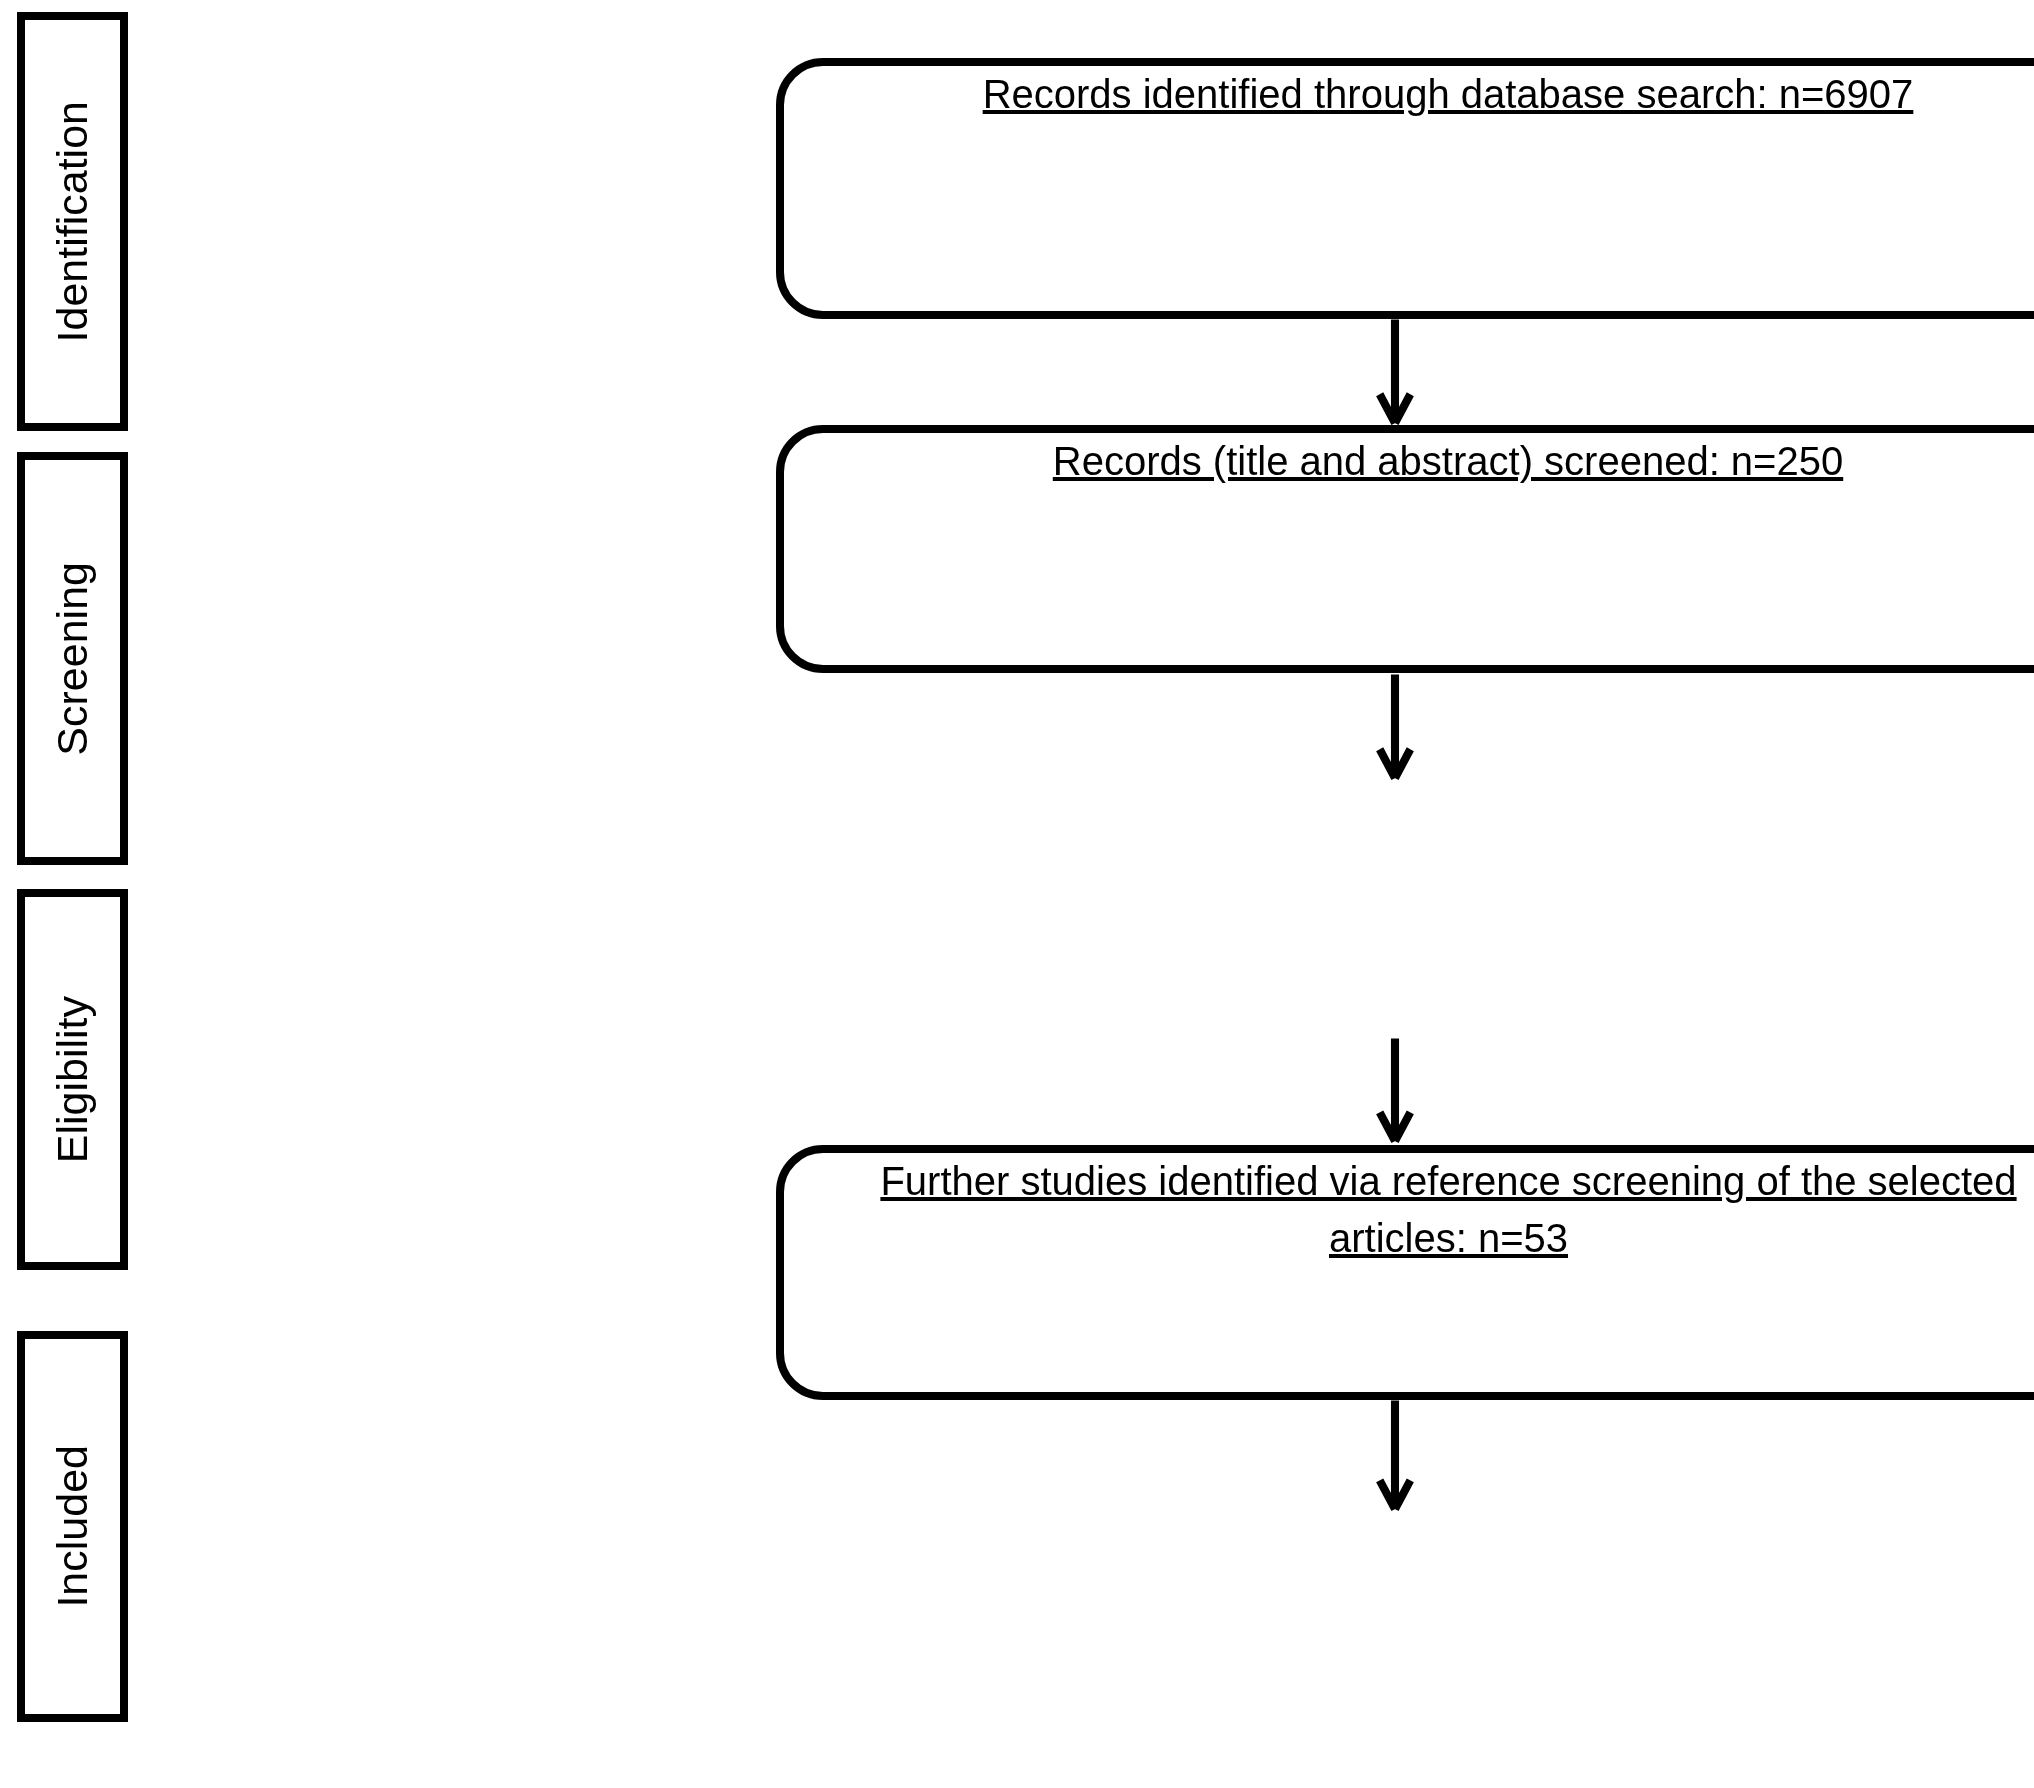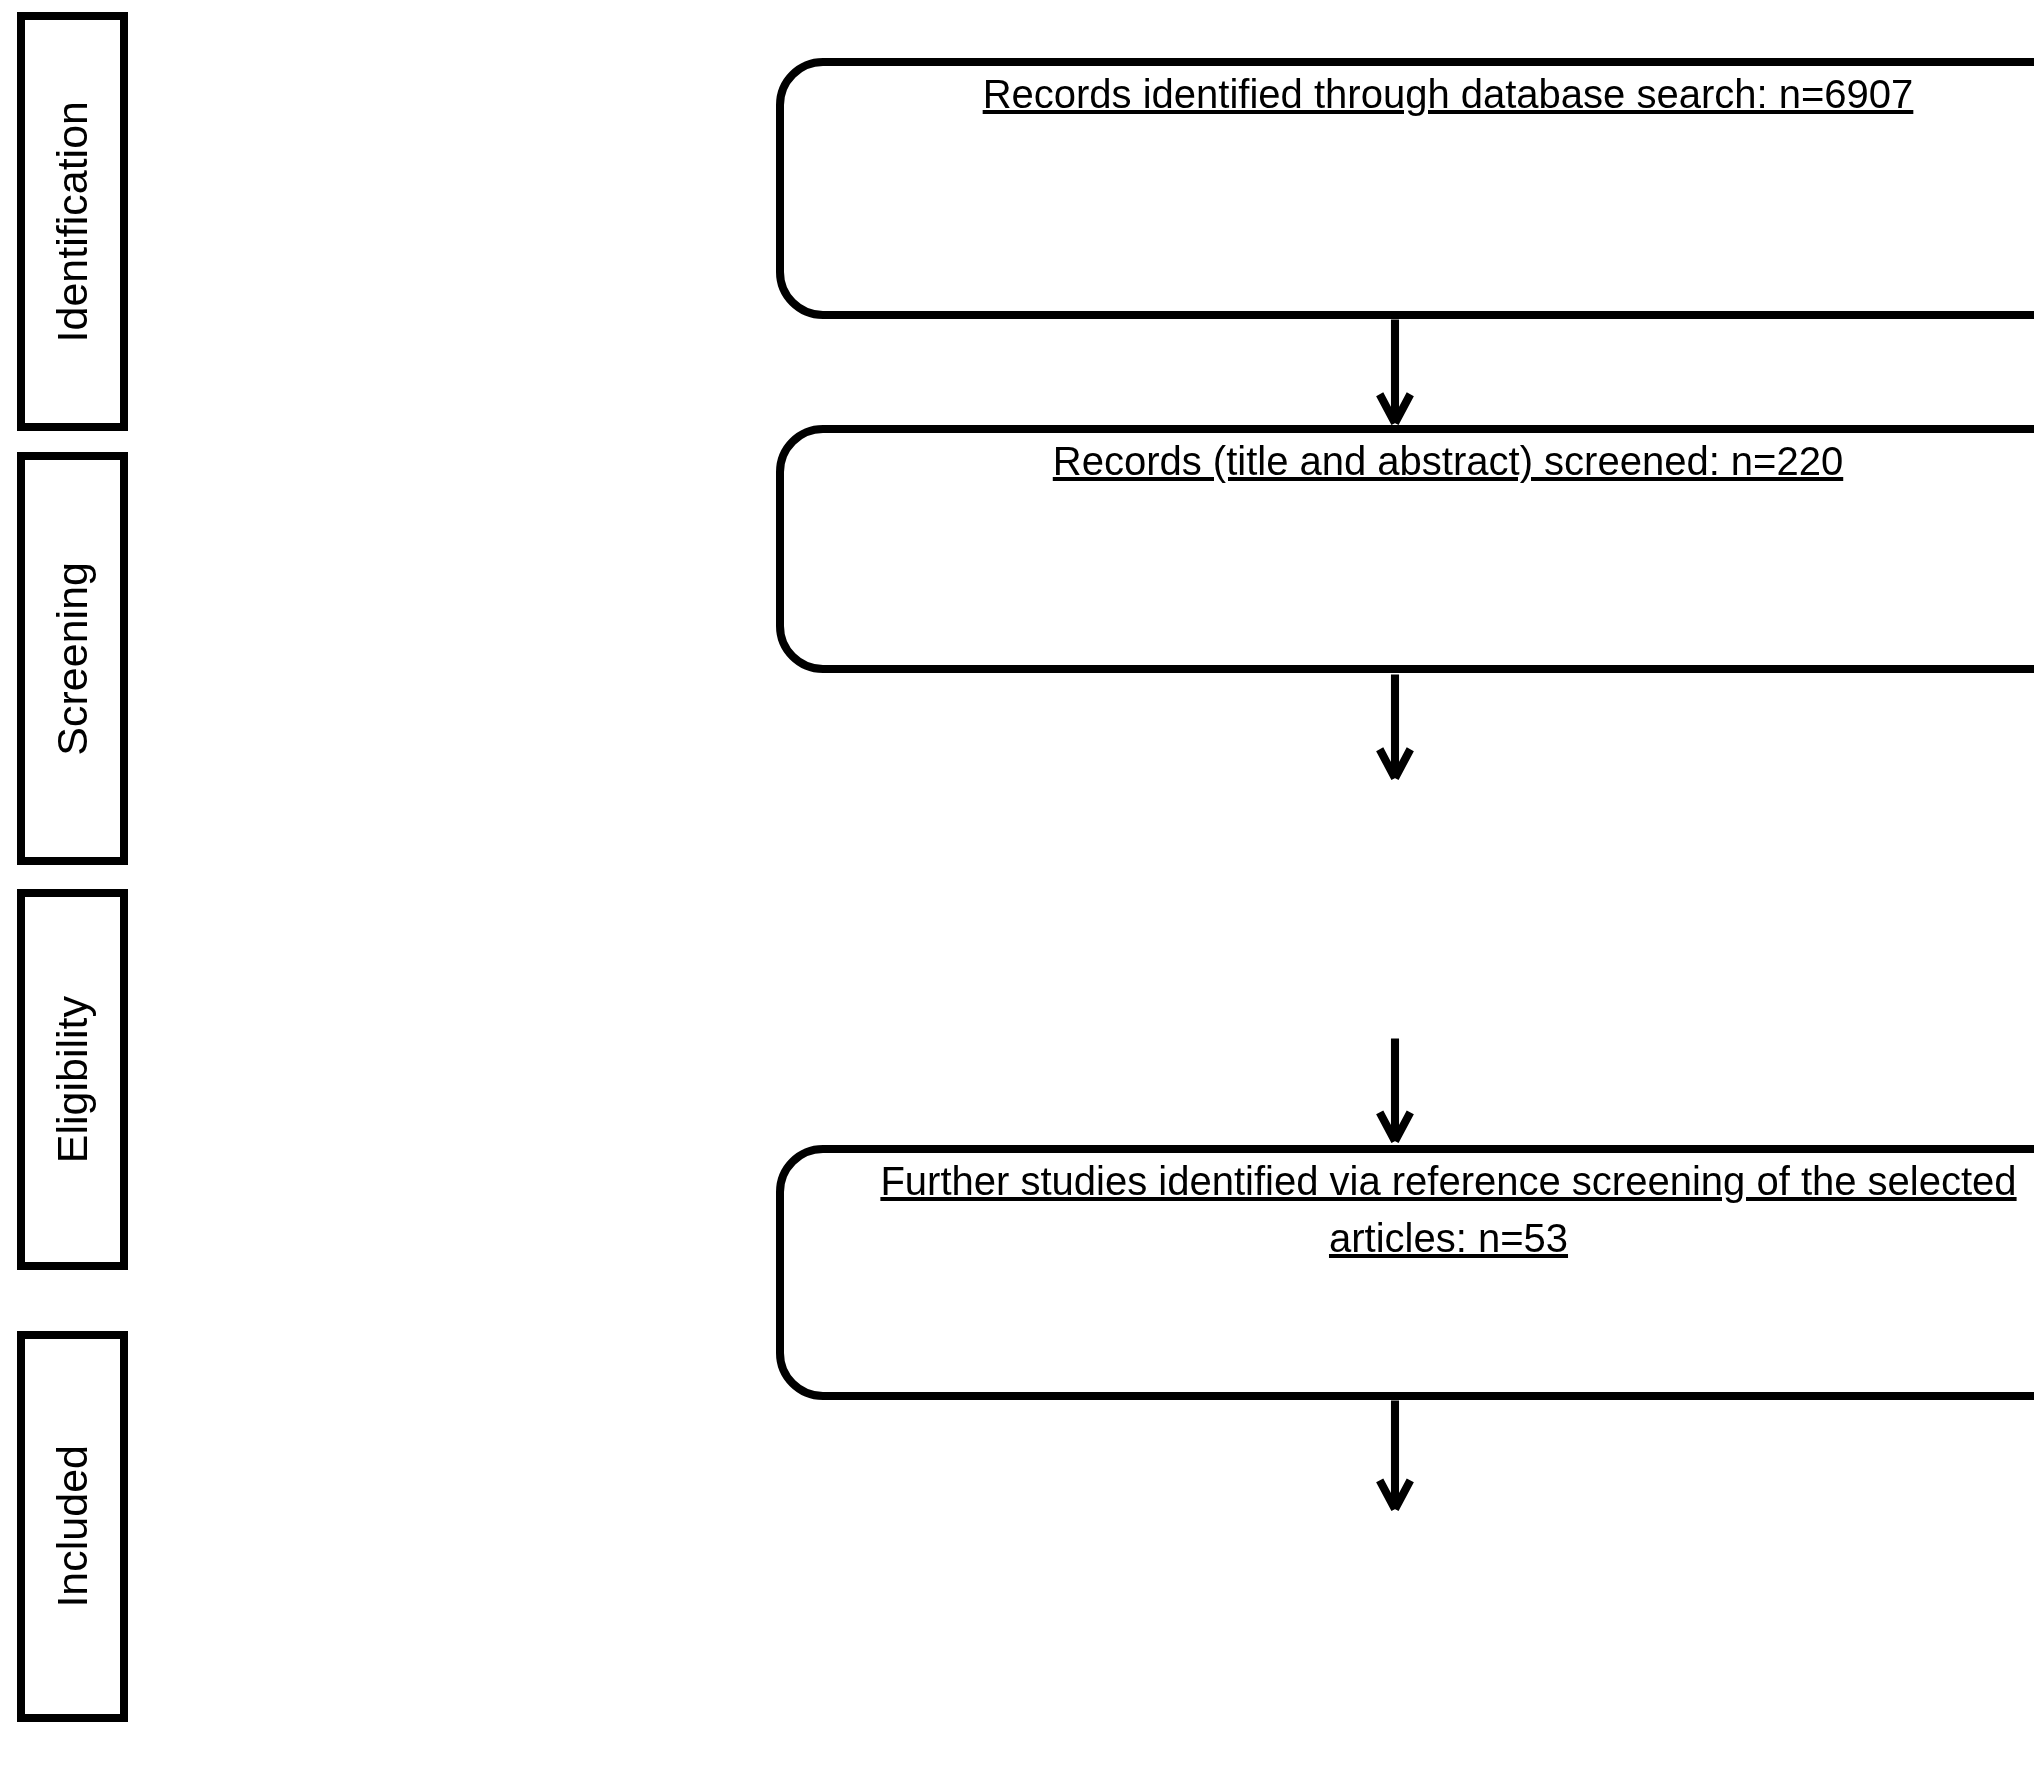--- a/index.html
+++ b/index.html
@@ -80,21 +80,21 @@
 
   <div class="stage-box" style="top:1331px; height:391px;">
     <span class="stage-label">Included</span>
   </div>
 
   <div class="flow-box" style="top:58px; height:261px;">
     <span>Records identified through database search: n=6907</span>
   </div>
 
   <div class="flow-box" style="top:425px; height:248px;">
-    <span>Records (title and abstract) screened: n=220</span>
+    <span>Records (title and abstract) screened: n=250</span>
   </div>
 
 
   <div class="flow-box" style="top:1145px; height:255px;padding-left:48px;">
     <span>Further studies identified via reference screening of the selected articles: n=53</span>
   </div>
 
 
   <svg class="arrow" style="top:319px; height:108px;" viewBox="0 0 80 126">
     <path d="M40 0 L40 120 M22 88 L40 122 M58 88 L40 122" fill="none" stroke="#000000" stroke-width="9.5"></path>

